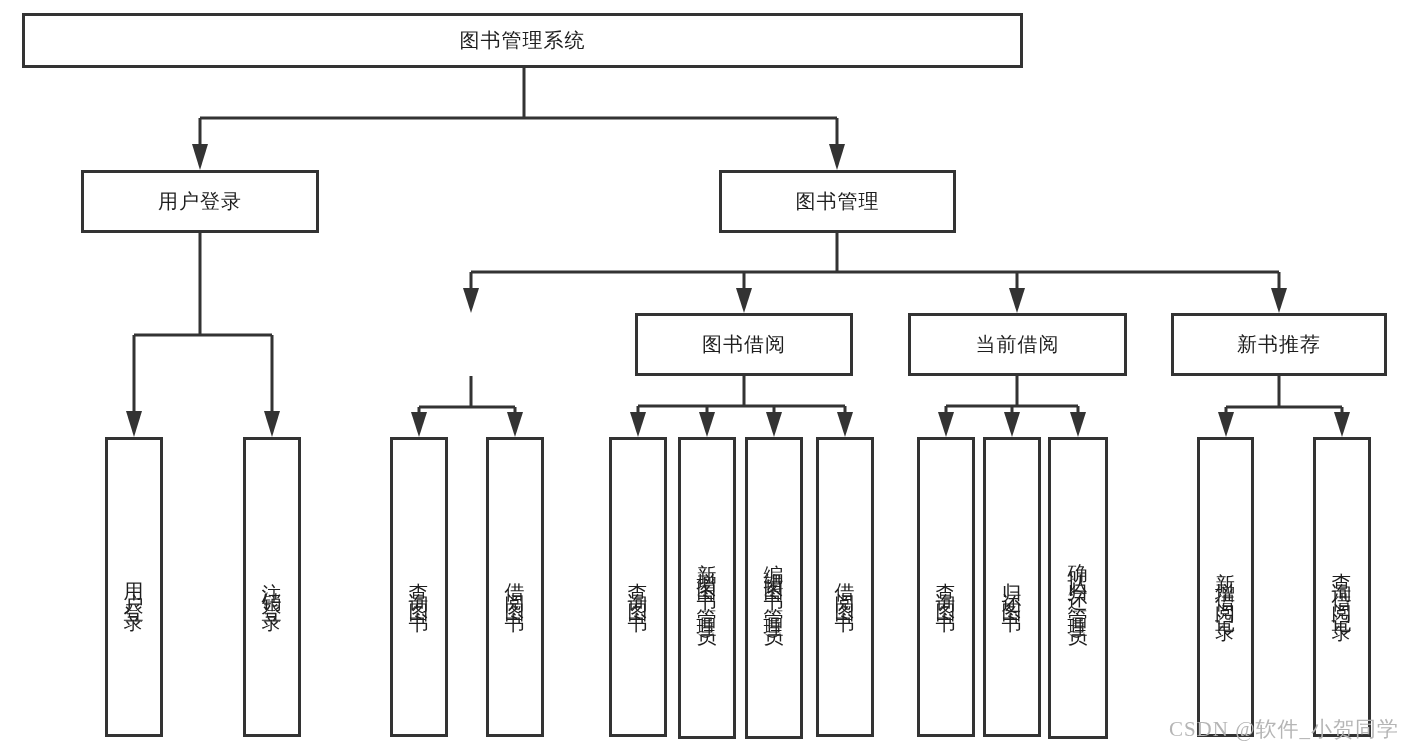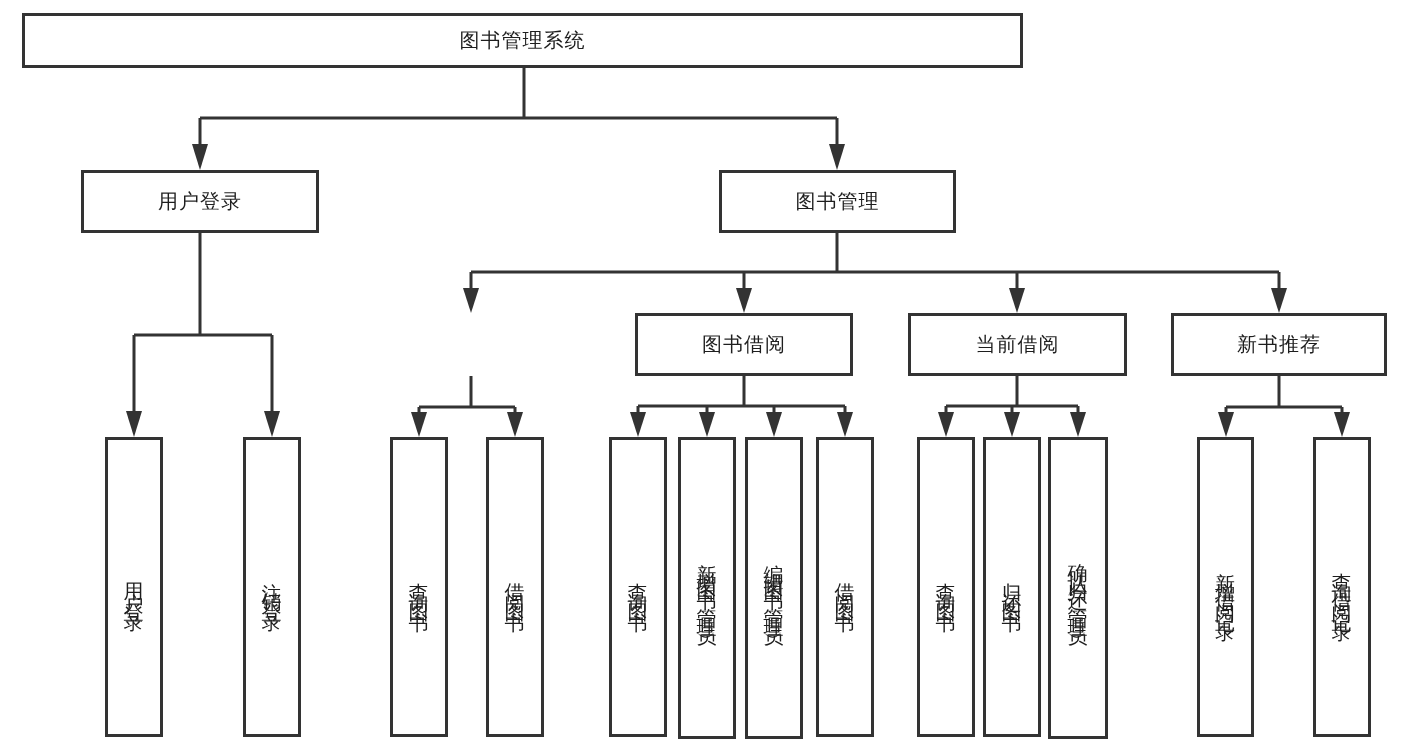--- a/index.html
+++ b/index.html
@@ -153,14 +153,15 @@
     <span>确认归还（管理员）</span>
   </div>
 
   <div class="node v" style="left:1197px; top:437px; width:57px; height:300px">
     <span>新增借阅记录</span>
   </div>
   <div class="node v" style="left:1313px; top:437px; width:58px; height:300px">
     <span>查询借阅记录</span>
   </div>
 
+  <div id="watermark">CSDN @软件_小贺同学</div>
 
 </div>
 
 </body></html>

